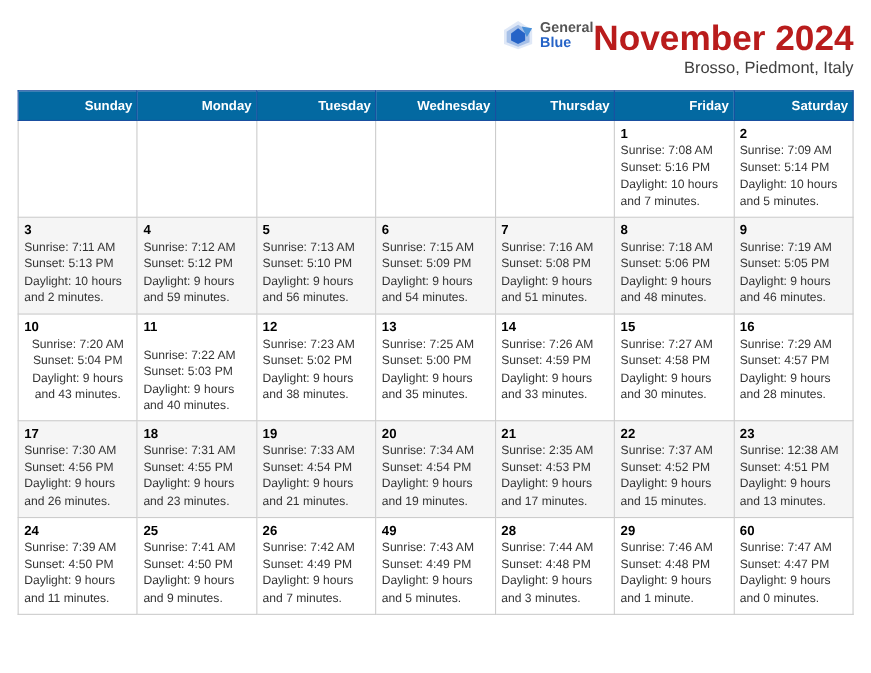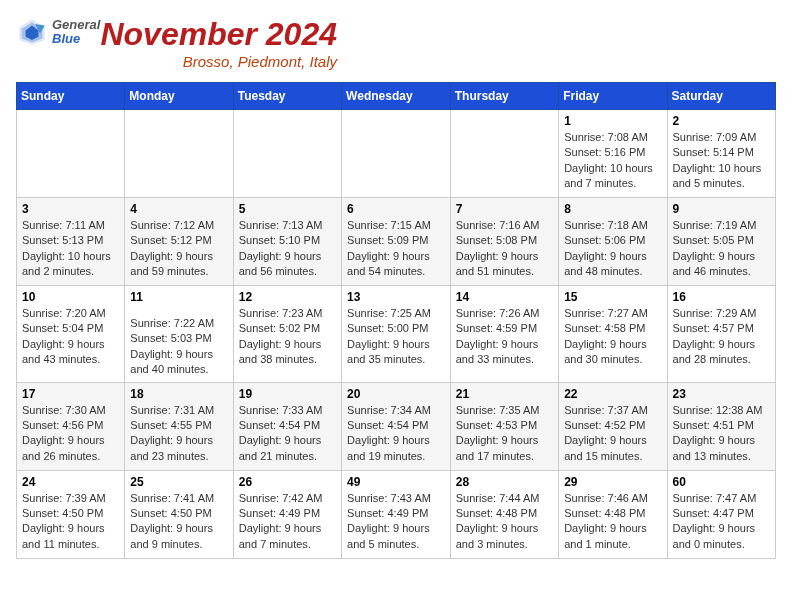--- a/index.html
+++ b/index.html
@@ -5,24 +5,23 @@
     * { box-sizing: border-box; margin: 0; padding: 0; }
     body {
       font-family: Arial, sans-serif;
       background: #fff;
       width: 792px;
       min-height: 612px;
       padding: 16px;
     }
     .header {
       display: flex;
-      justify-content: flex-start;
+      justify-content: flex-end;
       align-items: flex-start;
       margin-bottom: 12px;
-      font-style: italic;
     }
     .logo {
       display: flex;
       align-items: center;
       gap: 4px;
     }
     .logo-text {
       display: flex;
       flex-direction: column;
       font-size: 13px;
@@ -38,32 +37,32 @@
     .title-block {
       text-align: right;
     }
     .month-title {
       font-size: 32px;
       font-weight: bold;
       color: #b91c1c;
     }
     .location {
       font-size: 15px;
-      color: #c2410c;
+      color: #404040;
     }
     .calendar {
       width: 100%;
       border-collapse: collapse;
       font-size: 11px;
     }
     .calendar th {
-      background: #1d4ed8;
+      background: #0369a1;
       color: #fff;
       padding: 6px 4px;
-      text-align: left;
+      text-align: right;
       font-size: 12px;
       font-weight: bold;
       border: 1px solid #1a4fa0;
     }
     .calendar td {
       border: 1px solid #ccc;
       vertical-align: top;
       padding: 4px 5px;
       width: 109px;
       height: 88px;
@@ -181,21 +180,21 @@
         <td>
           <span class="day-num">9</span>
           <div class="day-info" style="white-space: pre-line;">Sunrise: 7:19 AM
 Sunset: 5:05 PM
 Daylight: 9 hours and 46 minutes.</div>
         </td>
       </tr>
       <tr class="week-row">
         <td>
           <span class="day-num">10</span>
-          <div class="day-info" style="white-space: pre-line;">Sunrise: 7:20 AM
+          <div class="day-info" style="white-space: pre-line; text-align: center;">Sunrise: 7:20 AM
 Sunset: 5:04 PM
 Daylight: 9 hours and 43 minutes.</div>
         </td>
         <td>
           <span class="day-num">11</span>
           <div class="day-info" style="white-space: pre-line; margin-top: 12px;">Sunrise: 7:22 AM
 Sunset: 5:03 PM
 Daylight: 9 hours and 40 minutes.</div>
         </td>
         <td>
@@ -249,21 +248,21 @@
 Daylight: 9 hours and 21 minutes.</div>
         </td>
         <td>
           <span class="day-num">20</span>
           <div class="day-info" style="white-space: pre-line;">Sunrise: 7:34 AM
 Sunset: 4:54 PM
 Daylight: 9 hours and 19 minutes.</div>
         </td>
         <td>
           <span class="day-num">21</span>
-          <div class="day-info" style="white-space: pre-line;">Sunrise: 7:35 AM
+          <div class="day-info" style="white-space: pre-line;">Sunrise: 2:35 AM
 Sunset: 4:53 PM
 Daylight: 9 hours and 17 minutes.</div>
         </td>
         <td>
           <span class="day-num">22</span>
           <div class="day-info" style="white-space: pre-line;">Sunrise: 7:37 AM
 Sunset: 4:52 PM
 Daylight: 9 hours and 15 minutes.</div>
         </td>
         <td>

